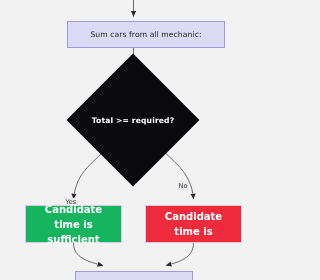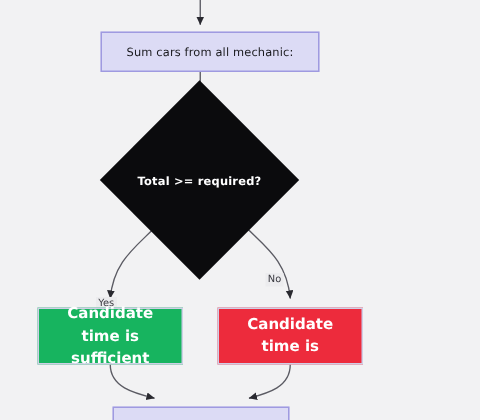--- a/index.html
+++ b/index.html
@@ -38,21 +38,21 @@
     background: #dcdbf5;
     border: 1px solid #9f9ae0;
     color: #1b1b1f;
     font-size: 7.6px;
     letter-spacing: 0.1px;
     line-height: 1.25;
   }
   .node-start {
     left: 67px;
     top: 21px;
-    width: 146px;
+    width: 158px;
     height: 27px;
   }
   .node-bottom {
     left: 75px;
     top: 271px;
     width: 118px;
     height: 26px;
   }
   .node-decision {
     left: 86px;

